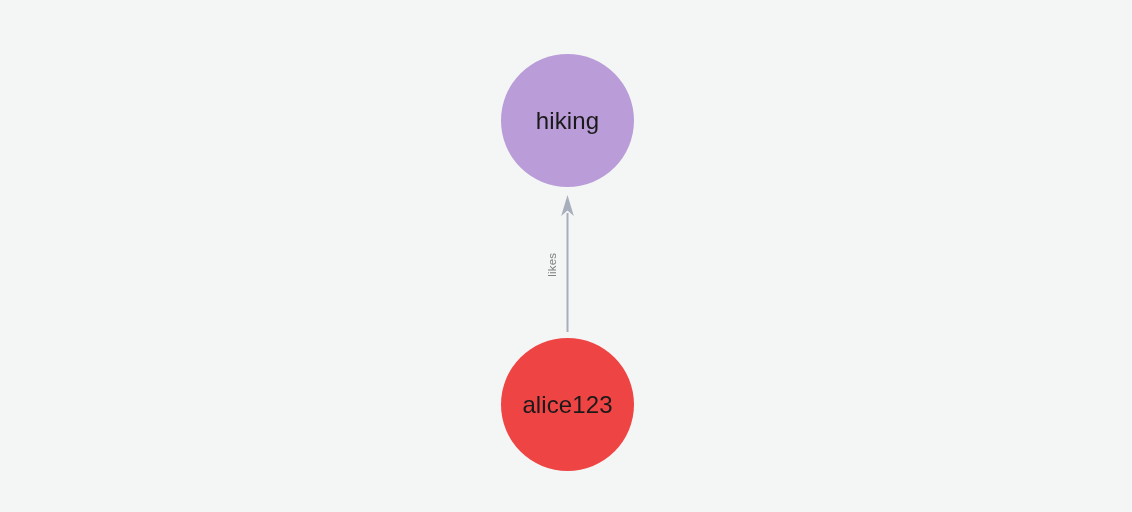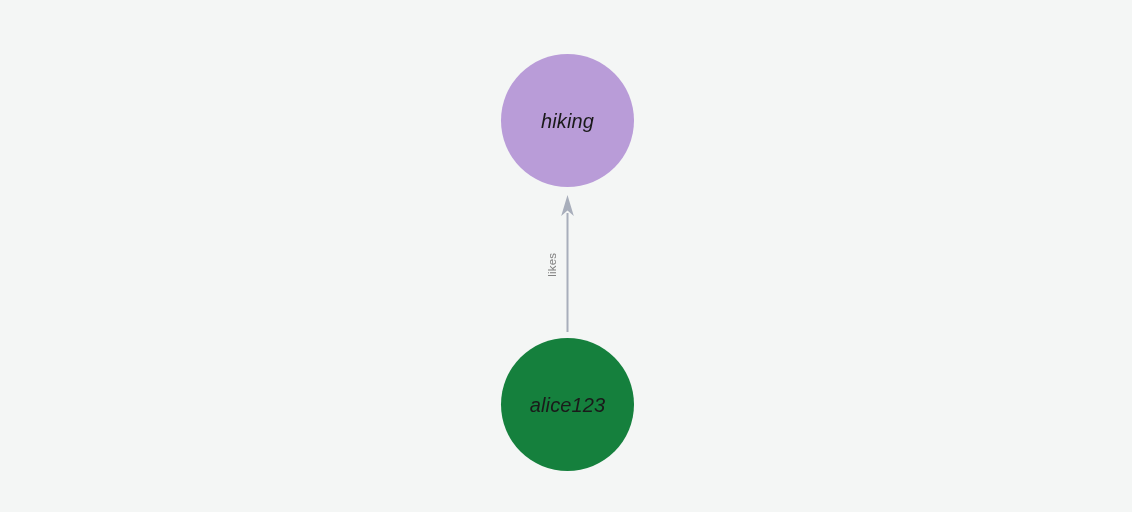--- a/index.html
+++ b/index.html
@@ -32,42 +32,41 @@
     position: absolute;
     border-radius: 50%;
     display: flex;
     align-items: center;
     justify-content: center;
     box-sizing: border-box;
   }
 
   .node-label {
     font-family: "Liberation Sans", sans-serif;
-    font-size: 20px;
+    font-size: 24px;
     color: #1a1a1a;
     line-height: 1;
     white-space: nowrap;
     letter-spacing: 0.1px;
-    font-style: italic;
   }
 
   #node-hiking {
     left: 501px;
     top: 54px;
     width: 133px;
     height: 133px;
     background: #b99cd8;
   }
 
   #node-alice123 {
     left: 501px;
     top: 338px;
     width: 133px;
     height: 133px;
-    background: #15803d;
+    background: #ef4444;
   }
 
   .edge-label {
     position: absolute;
     font-family: "Liberation Sans", sans-serif;
     font-size: 11.5px;
     color: #808080;
     white-space: nowrap;
     transform-origin: 50% 50%;
     transform: rotate(-90deg);

